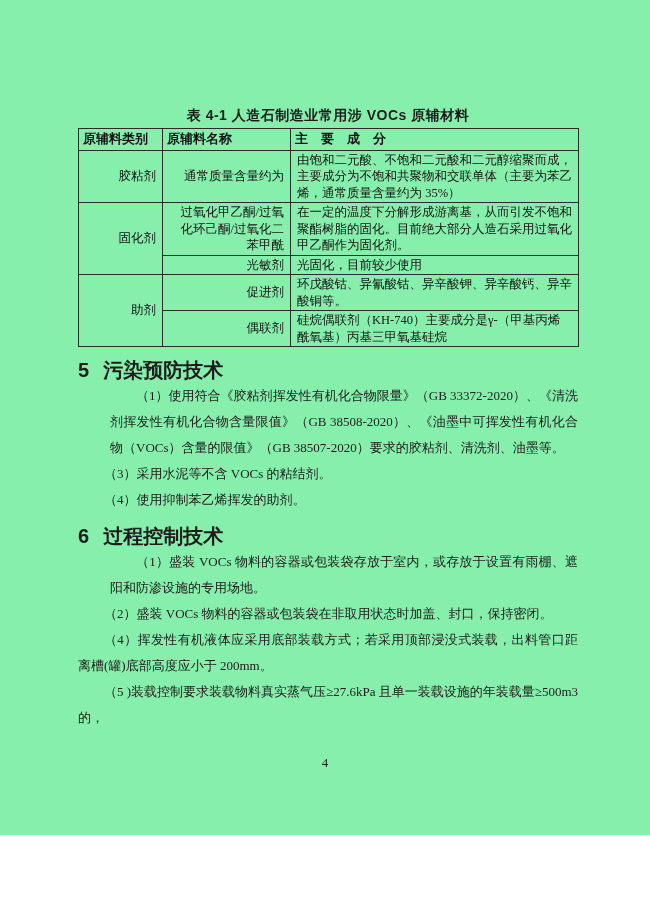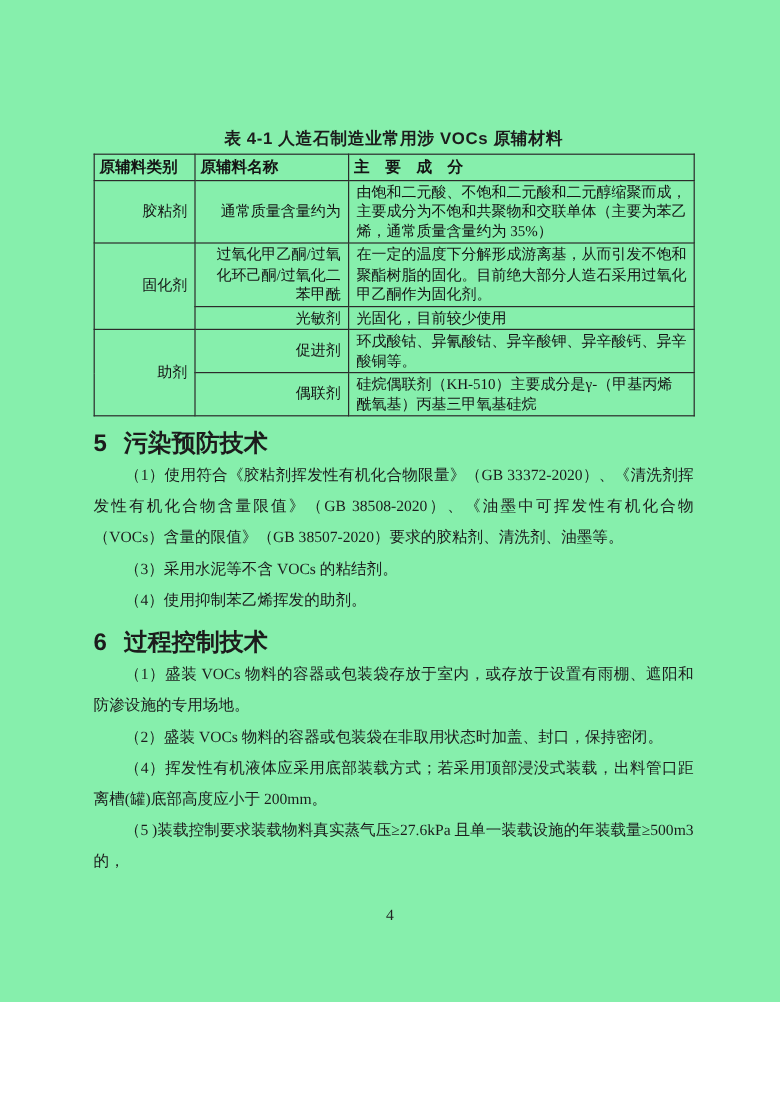--- a/index.html
+++ b/index.html
@@ -63,21 +63,21 @@
   }
   .section-heading .num { margin-right: 14px; }
   .para {
     font-family: "Liberation Serif", "DejaVu Serif", serif;
     font-size: 13px;
     line-height: 26px;
     text-align: justify;
     text-indent: 2em;
     margin: 0;
   }
-  .para-gap { margin-top: 4px; }
+  .para-gap { margin-top: 4px; margin-left: 32px; }
   .page-num {
     position: absolute;
     bottom: 64px;
     left: 0;
     width: 100%;
     text-align: center;
     font-family: "Liberation Serif", "DejaVu Serif", serif;
     font-size: 13px;
     color: #222;
   }
@@ -118,21 +118,21 @@
           <td class="c">光敏剂</td>
           <td class="l">光固化，目前较少使用</td>
         </tr>
         <tr>
           <td class="c" rowspan="2">助剂</td>
           <td class="c">促进剂</td>
           <td class="l">环戊酸钴、异氰酸钴、异辛酸钾、异辛酸钙、异辛酸铜等。</td>
         </tr>
         <tr>
           <td class="c">偶联剂</td>
-          <td class="l">硅烷偶联剂（KH-510）主要成分是γ-（甲基丙烯酰氧基）丙基三甲氧基硅烷</td>
+          <td class="l">硅烷偶联剂（KH-740）主要成分是γ-（甲基丙烯酰氧基）丙基三甲氧基硅烷</td>
         </tr>
       </tbody>
     </table>
 
     <div class="section-heading">
       <span class="num">5</span><span>污染预防技术</span>
     </div>
     <p class="para para-gap">（1）使用符合《胶粘剂挥发性有机化合物限量》（GB 33372-2020）、《清洗剂挥发性有机化合物含量限值》（GB 38508-2020）、《油墨中可挥发性有机化合物（VOCs）含量的限值》（GB 38507-2020）要求的胶粘剂、清洗剂、油墨等。</p>
     <p class="para">（3）采用水泥等不含 VOCs 的粘结剂。</p>
     <p class="para">（4）使用抑制苯乙烯挥发的助剂。</p>

